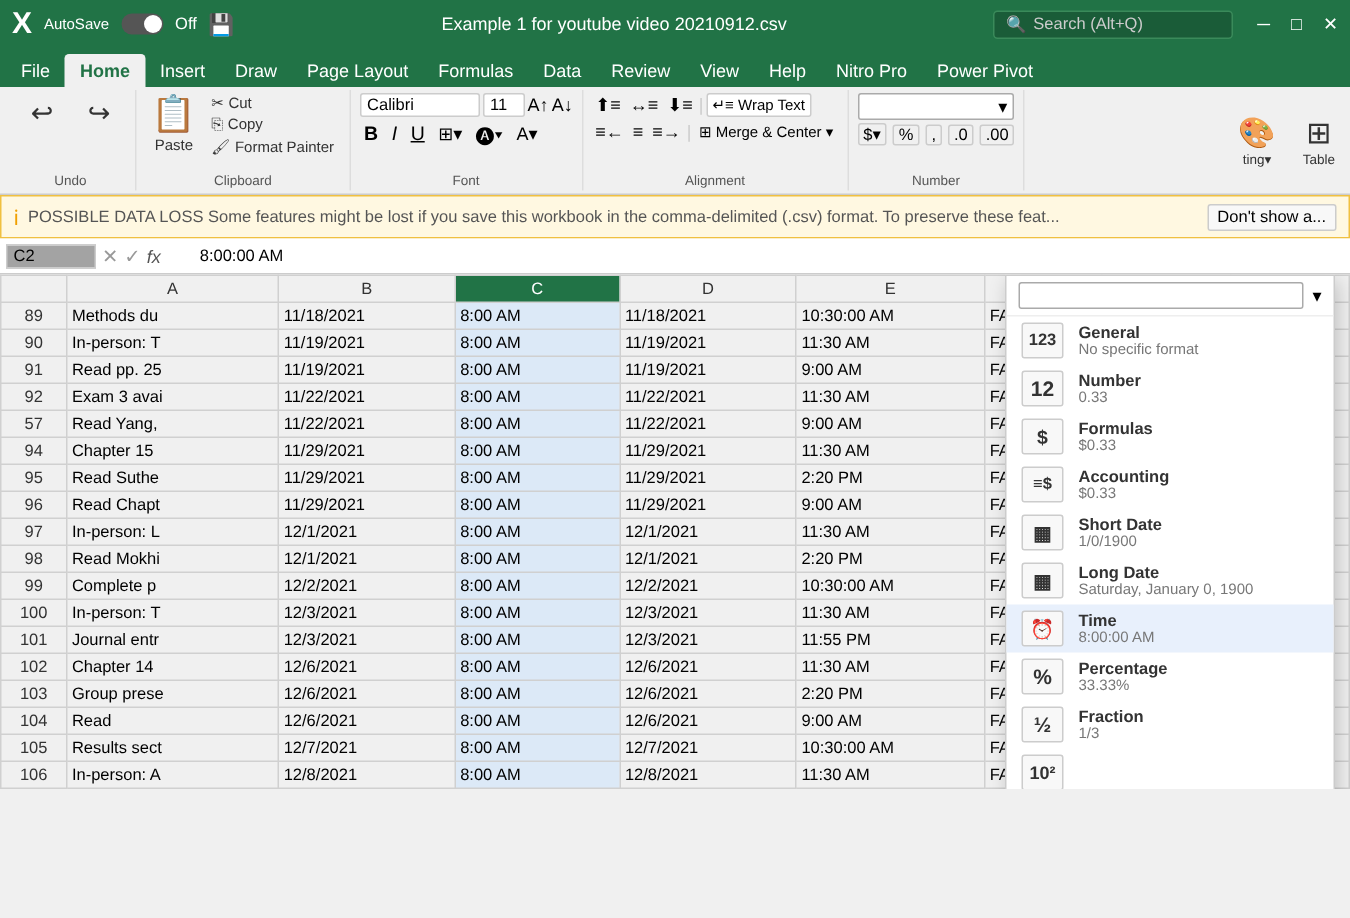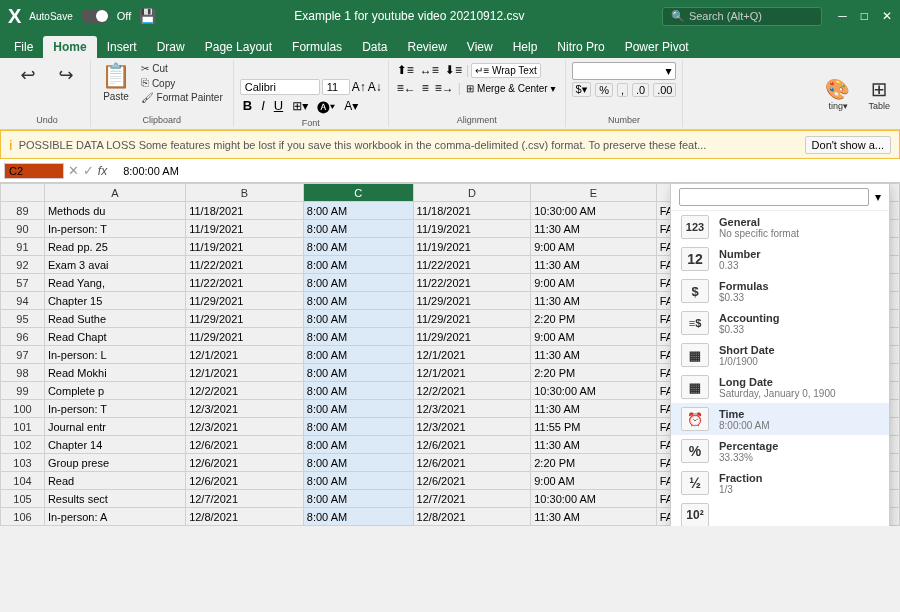--- a/index.html
+++ b/index.html
@@ -121,21 +121,21 @@
       align-items: center;
       padding: 2px 4px;
       gap: 4px;
       height: 24px;
     }
     .cell-ref {
       border: 1px solid #ccc;
       padding: 1px 4px;
       font-size: 11px;
       width: 60px;
-      background: #c2410c;
+      background: #a3a3a3;
     }
     .formula-input { flex: 1; font-size: 11px; padding: 0 4px; border: none; outline: none; }
     .sheet-table {
       width: 100%;
       border-collapse: collapse;
       table-layout: fixed;
       font-size: 11px;
     }
     .sheet-table th, .sheet-table td {
       border: 1px solid #d0d0d0;
@@ -290,21 +290,21 @@
           <span>🖌</span>
           <span>Format Painter</span>
         </div>
       </div>
     </div>
     <span class="ribbon-group-label">Clipboard</span>
   </div>
 
   <div class="ribbon-group" style="min-width:130px;">
     <div style="display:flex; flex-direction:column; gap:2px; flex:1; width:100%;">
-      <div style="display:flex; gap:2px; align-items:center;margin-top:17px;">
+      <div style="display:flex; gap:2px; align-items:center;">
         <div style="border:1px solid #ccc; border-radius:2px; background:white; padding:1px 4px; font-size:11px; width:80px;">Calibri</div>
         <div style="border:1px solid #ccc; border-radius:2px; background:white; padding:1px 4px; font-size:11px; width:28px;">11</div>
         <span style="font-size:12px; cursor:pointer;">A↑</span>
         <span style="font-size:12px; cursor:pointer;">A↓</span>
       </div>
       <div style="display:flex; gap:3px; align-items:center;">
         <span style="font-weight:bold; font-size:13px; cursor:pointer; padding:1px 3px; border-radius:2px;">B</span>
         <span style="font-style:italic; font-size:13px; cursor:pointer; padding:1px 3px; border-radius:2px;">I</span>
         <span style="text-decoration:underline; font-size:13px; cursor:pointer; padding:1px 3px; border-radius:2px;">U</span>
         <span style="font-size:12px; cursor:pointer; padding:1px 3px;">⊞▾</span>
@@ -374,21 +374,21 @@
 <div class="info-bar">
   <span class="info-icon">ℹ</span>
   <span style="flex:1; overflow:hidden; text-overflow:ellipsis; white-space:nowrap;">POSSIBLE DATA LOSS  Some features might be lost if you save this workbook in the comma-delimited (.csv) format. To preserve these feat...</span>
   <button style="font-size:11px; border:1px solid #ccc; background:#f8f8f8; padding:2px 6px; cursor:pointer; border-radius:2px;">Don't show a...</button>
 </div>
 
 <div class="formula-bar">
   <input class="cell-ref" value="C2" style="font-size: 11px; border: 1px solid rgb(204, 204, 204); padding: 1px 4px; width: 60px;">
   <span style="color:#999; cursor:pointer; font-size:13px;">✕</span>
   <span style="color:#999; cursor:pointer; font-size:13px;">✓</span>
-  <span style="font-style:italic; color:#555; font-size:12px; margin-right:8px;">fx</span>
+  <span style="font-style:italic; color:#555; font-size:12px; margin-right:18px;">fx</span>
   <input class="formula-input" value="8:00:00 AM" style="flex: 1 1 0%; border: none; outline: none; font-size: 11px;">
 </div>
 
 <div style="position:relative; overflow:hidden; flex:1;">
   <table class="sheet-table">
     <thead>
       <tr>
         <th class="row-header"></th>
         <th class="col-a">A</th>
         <th class="col-b">B</th>

